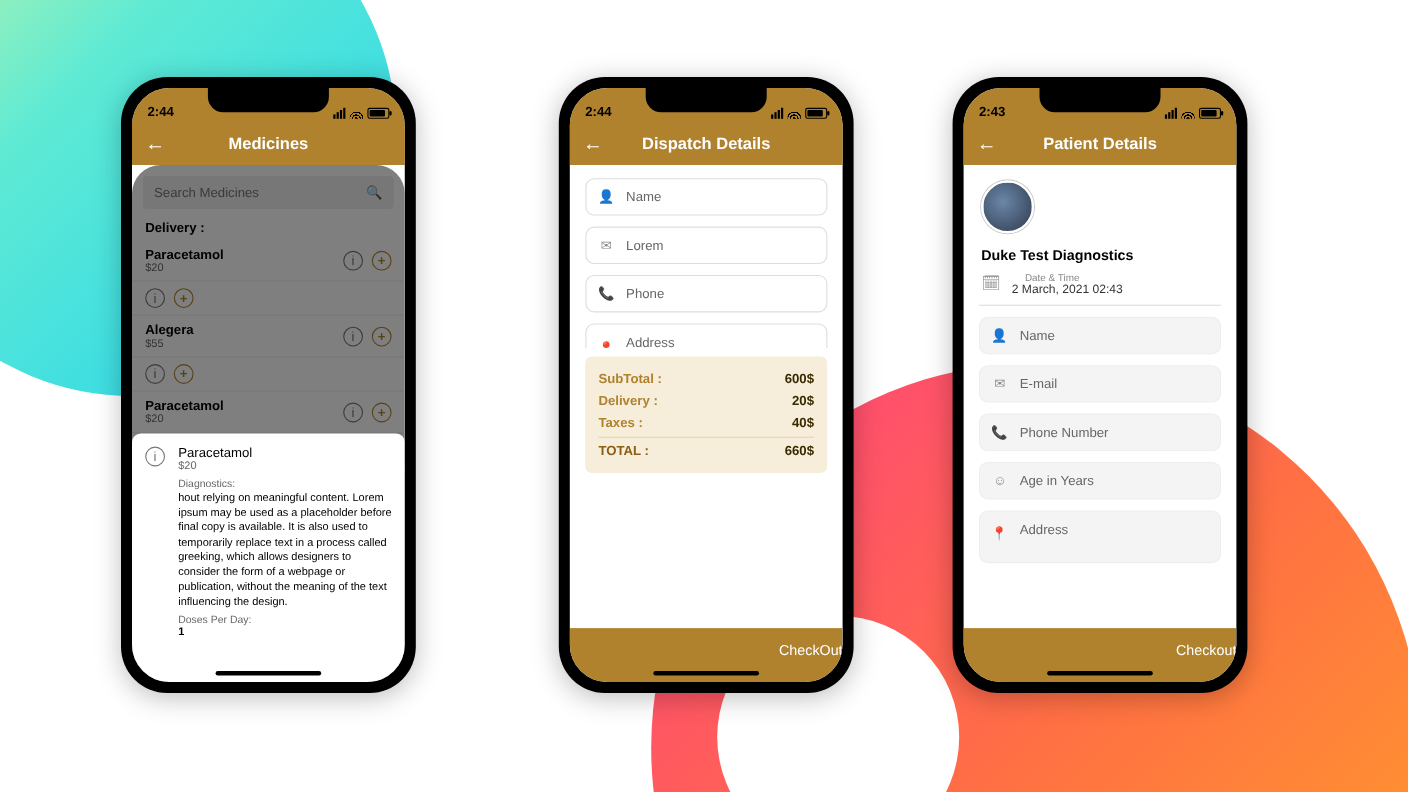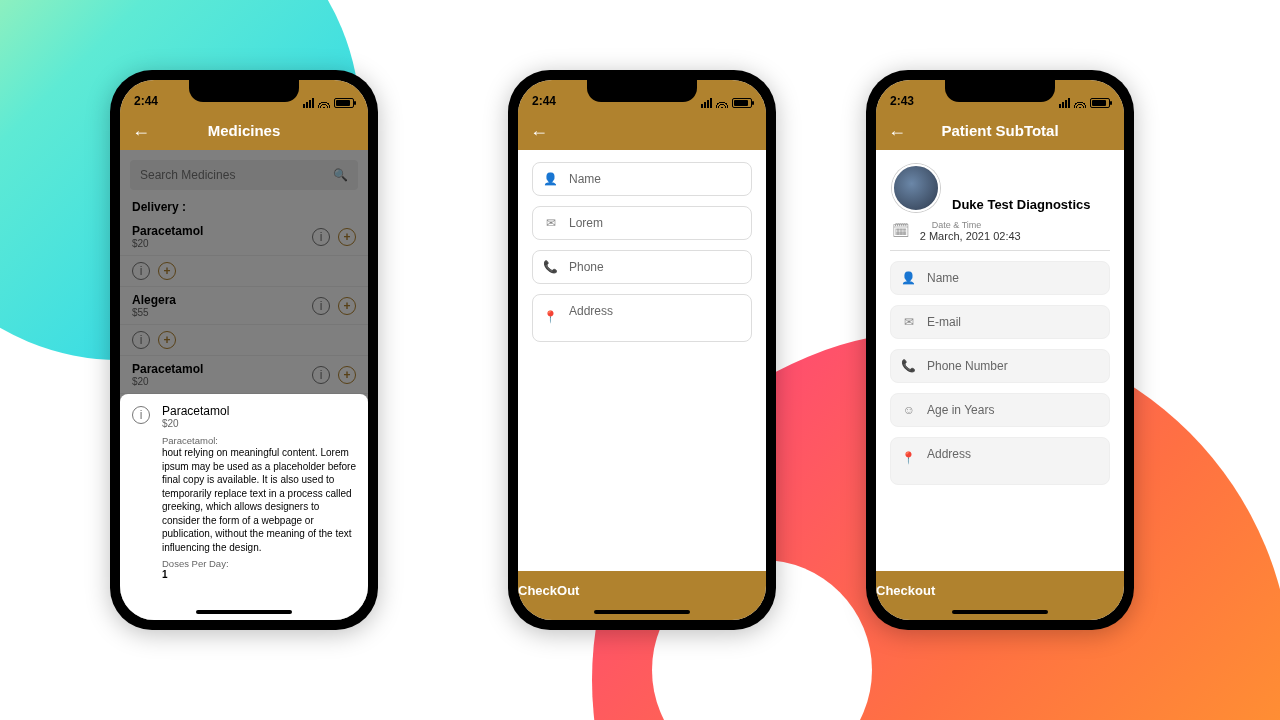--- a/index.html
+++ b/index.html
@@ -111,21 +111,21 @@
   }
   .header .title{
     position:absolute; left:0; right:0; text-align:center;
     font-weight:700; font-size:15px;
     pointer-events:none;
   }
   .back-arrow{ font-size:18px; line-height:1; }
   .gold-status { background:#b0822e; }
   .gold-status .statusbar{ color:#000; }
 
-  .content { flex:1; overflow:hidden; position:relative; display:flex; flex-direction:column; }
+  .content { flex:1; overflow:hidden; position:relative; display:flex; flex-direction:column;border-radius:26px; }
 
   
   .search {
     margin:10px 10px 6px;
     background:#eee; border-radius:4px;
     display:flex; align-items:center;
     padding:8px 10px;
     font-size:12px; color:#888;
   }
   .search input{ flex:1; border:0; background:transparent; outline:0; font-size:12px; }
@@ -179,28 +179,29 @@
     background:#f6eedb; border-radius:6px;
     padding:10px 12px;
     font-size:12px;
   }
   .trow{ display:flex; justify-content:space-between; padding:3px 0; }
   .trow .tl{ color:#b0822e; font-weight:700; }
   .trow .tv{ color:#3a2a00; font-weight:700; }
   .trow.total .tl{ color:#8a5f14; }
   .cta{
     background:#b0822e; color:#fff;
-    text-align:left; font-weight:700; font-size:13px;
+    text-align:right; font-weight:400; font-size:13px;
     padding:12px 0 22px;
   }
 
   
   .org{
-    display:flex; align-items:flex-end; gap:12px;
+    display:flex; align-items:flex-start; gap:12px;
     padding:14px 16px 8px;
+    flex-direction:column;
   }
   .avatar{
     width:48px;height:48px;border-radius:50%;
     background: radial-gradient(circle at 40% 40%, #6b87a8, #2e3a4d);
     border:2px solid #fff;
     box-shadow:0 0 0 1px #ccc;
   }
   .org .oname{ font-weight:700; font-size:13px; }
   .dt-row{
     display:flex; align-items:flex-start; gap:10px;
@@ -293,21 +294,21 @@
             </div>
         </div>
 
         <div class="dim-overlay"></div>
         <div class="sheet">
           <div class="srow">
             <div class="circ info" style="margin-top:2px">i</div>
             <div class="stext">
               <div class="sname">Paracetamol</div>
               <div class="sprice">$20</div>
-              <div class="slab">Paracetamol:</div>
+              <div class="slab">Diagnostics:</div>
               <div class="sdesc">hout relying on meaningful content. Lorem ipsum may be used as a placeholder before final copy is available. It is also used to temporarily replace text in a process called greeking, which allows designers to consider the form of a webpage or publication, without the meaning of the text influencing the design.</div>
               <div class="slab">Doses Per Day:</div>
               <div class="sval">1</div>
             </div>
           </div>
         </div>
       </div>
       <div class="homebar"></div>
     </div>
   </div>
@@ -324,40 +325,59 @@
                 <span></span>
                 <span></span>
                 <span></span>
               </div>
             <div class="wifi"></div>
             <div class="batt"></div>
           </div>
         </div>
         <div class="header">
           <span class="back-arrow">←</span>
+          <span class="title">Dispatch Details</span>
         </div>
       </div>
 
       <div class="content">
         <div class="pad">
           <div class="field">
               <span class="ic">👤</span>
               <span>Name</span>
             </div>
           <div class="field">
               <span class="ic">✉</span>
               <span>Lorem</span>
             </div>
           <div class="field">
               <span class="ic">📞</span>
               <span>Phone</span>
             </div>
           <div class="field tall">
               <span class="ic" style="margin-top:6px">📍</span>
               <span>Address</span>
+            </div>
+        </div>
+        <div class="totals">
+          <div class="trow">
+              <span class="tl">SubTotal :</span>
+              <span class="tv">600$</span>
+            </div>
+          <div class="trow">
+              <span class="tl">Delivery  :</span>
+              <span class="tv">20$</span>
+            </div>
+          <div class="trow">
+              <span class="tl">Taxes  :</span>
+              <span class="tv">40$</span>
+            </div>
+          <div class="trow total" style="border-top:1px solid #e6d4a8;margin-top:3px;padding-top:5px">
+              <span class="tl">TOTAL  :</span>
+              <span class="tv">660$</span>
             </div>
         </div>
         <div style="flex:1"></div>
         <div class="cta">CheckOut</div>
       </div>
       <div class="homebar"></div>
     </div>
   </div>
 
   <div class="phone p3">
@@ -372,21 +392,21 @@
                 <span></span>
                 <span></span>
                 <span></span>
               </div>
             <div class="wifi"></div>
             <div class="batt"></div>
           </div>
         </div>
         <div class="header">
           <span class="back-arrow">←</span>
-          <span class="title">Patient SubTotal</span>
+          <span class="title">Patient Details</span>
         </div>
       </div>
 
       <div class="content">
         <div class="org">
           <div class="avatar"></div>
           <div class="oname">Duke Test Diagnostics</div>
         </div>
         <div class="dt-row">
           <span style="font-size:14px;color:#888;margin-top:2px">🗓</span>

